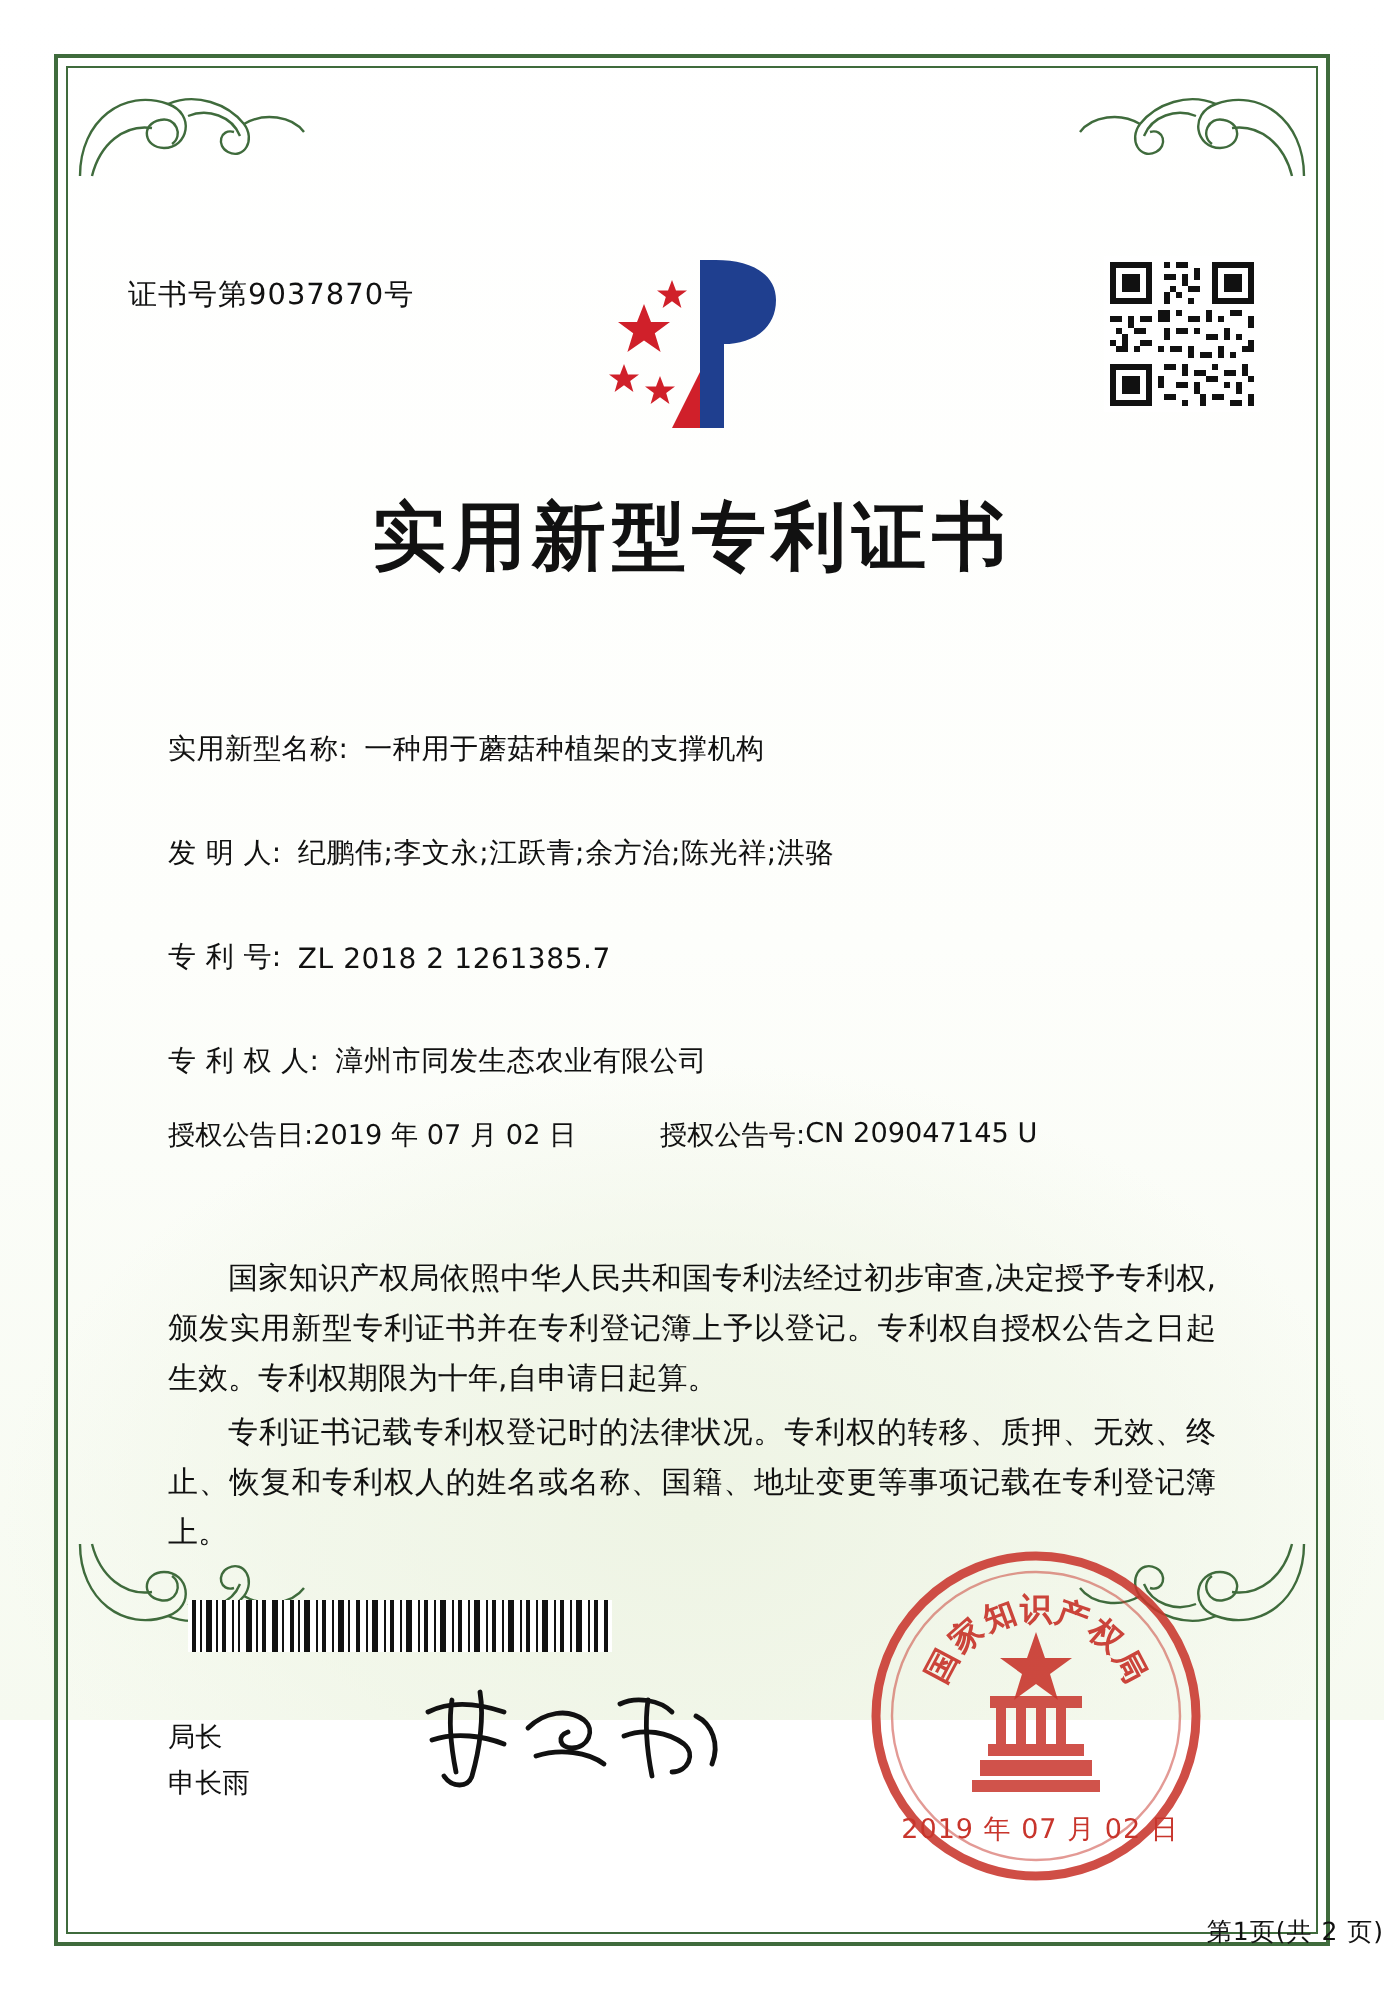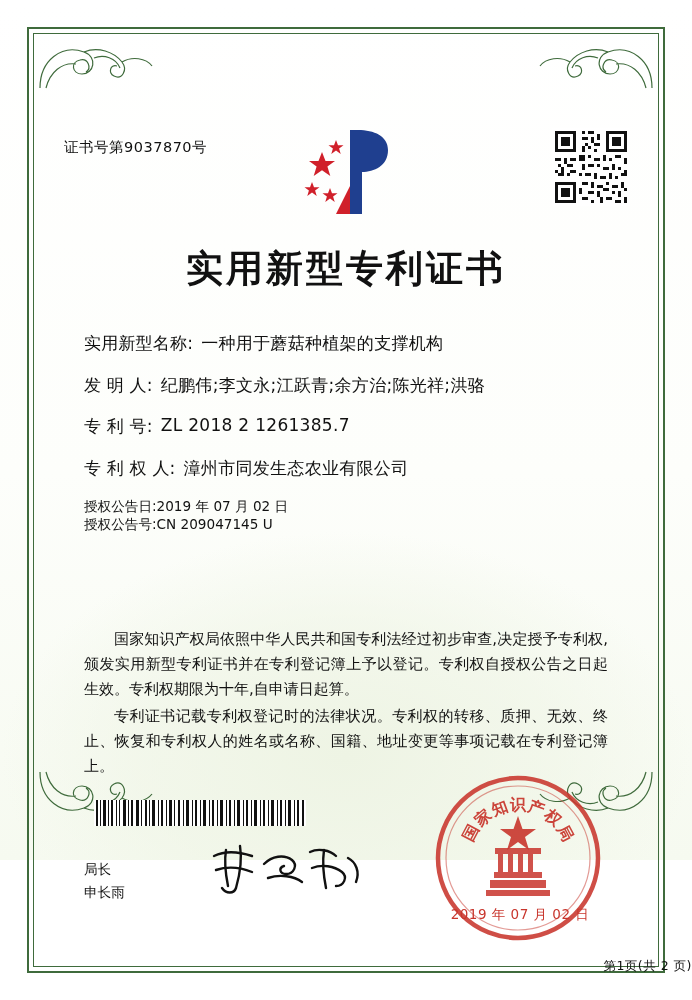--- a/index.html
+++ b/index.html
@@ -84,41 +84,41 @@
   }
 
   
   .fields {
     position: absolute;
     left: 84px; top: 332px;
     width: 530px;
   }
   .field {
     display: flex;
-    align-items: flex-start;
+    align-items: flex-end;
     margin-bottom: 18.5px;
-    font-size: 17px;
-    color: #111;
-    font-family: "DejaVu Sans", "Liberation Sans", sans-serif;
+    font-size: 14px;
+    color: #111;
+    font-family: "DejaVu Sans", "Liberation Sans", sans-serif;
+    margin-top: 34px;
   }
   .field .lbl {
     white-space: nowrap;
     letter-spacing: 0.2px;
   }
   .field .val {
     margin-left: 8px;
     letter-spacing: 0.3px;
   }
   .field-row2 {
     display: flex;
     align-items: baseline;
     font-size: 13.6px;
     font-family: "DejaVu Sans", "Liberation Sans", sans-serif;
     color: #111;
-    flex-direction: column;
   }
   .field-row2 .col-a { width: 246px; display: flex; }
   .field-row2 .col-b { display: flex; justify-content: space-between; }
 
   
   .paras {
     position: absolute;
     left: 84px; top: 627px;
     width: 524px;
     font-family: "DejaVu Sans", "Liberation Sans", sans-serif;

